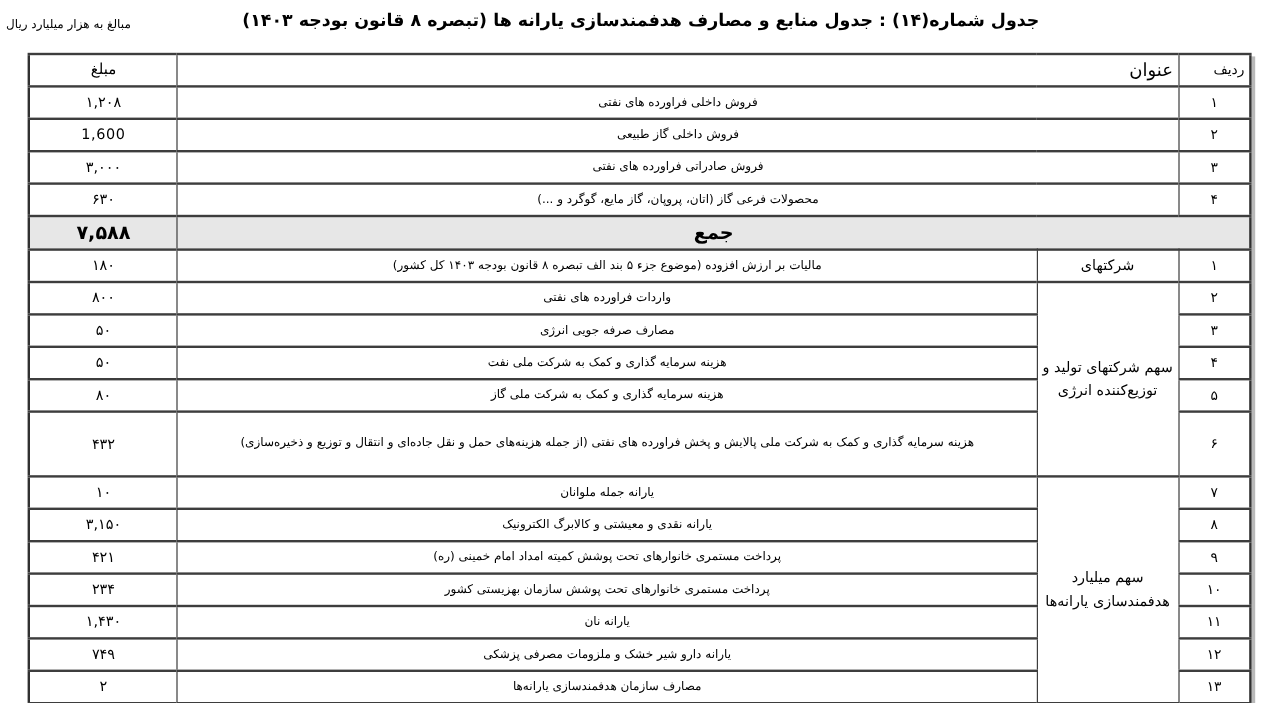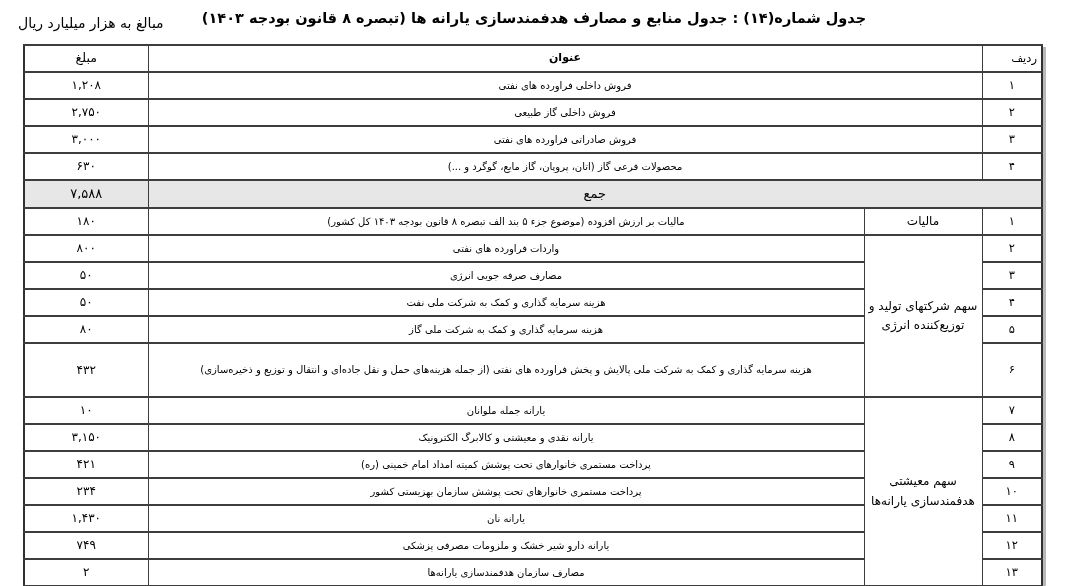--- a/index.html
+++ b/index.html
@@ -1,21 +1,21 @@
 <!DOCTYPE html>
 <html lang="fa" dir="rtl"><head>
 <meta charset="utf-8">
 <style>
   html,body{margin:0;padding:0;}
   body{
     width:1068px;height:586px;background:#ffffff;position:relative;
     font-family:"DejaVu Sans", sans-serif;color:#000;direction:rtl;overflow:hidden;
   }
   .units-note{
-    position:absolute;top:15px;left:18px;font-size:14px;direction:rtl;color:#000;
+    position:absolute;top:15px;left:5px;font-size:10px;direction:rtl;color:#000;
   }
   .page-title{
     position:absolute;top:10px;right:0;left:0;text-align:center;
     font-weight:bold;font-size:14.5px;
   }
   table.budget{
     position:absolute;top:44px;right:25px;width:1018px;
     border-collapse:collapse;table-layout:fixed;
     border:2px solid #303030;
     box-shadow:3px 3px 0 0 #b9b9b9;
@@ -25,28 +25,28 @@
   col.c-cat{width:118px;}
   col.c-subj{width:716px;}
   col.c-amount{width:124px;}
   td,th{
     border:1px solid #3d3d3d;
     border-top-width:2px;border-bottom-width:2px;
     text-align:center;vertical-align:middle;
     padding:2px 4px;height:21px;
     font-size:10px;font-weight:normal;line-height:1.35;
   }
-  th.h-subject{font-weight:bold;font-size:11px;}
+  th.h-subject{font-weight:normal;font-size:15px;text-align:right;}
   th.h-radif{font-size:11.5px;padding-left:29px;}
   th.h-amount{font-size:12.5px;}
   td.radif{font-size:11.5px;}
   td.amount{font-size:12px;letter-spacing:0.5px;}
   td.category{font-size:12px;line-height:1.6;}
   tr.total-row td{
-    background:#e7e7e7;font-weight:normal;font-size:13px;height:22px;
+    background:#e7e7e7;font-weight:bold;font-size:16px;height:22px;
   }
   td.tall{height:48px;}
 </style>
 </head>
 <body>
 
 <div class="units-note">مبالغ به هزار میلیارد ریال</div>
 <div class="page-title">جدول شماره(۱۴) : جدول منابع و مصارف هدفمندسازی یارانه ها (تبصره ۸ قانون بودجه ۱۴۰۳)</div>
 
 <table class="budget">
@@ -65,40 +65,40 @@
   </tr>
 
   <tr>
     <td class="radif">۱</td>
     <td class="subject" colspan="2">فروش داخلی فراورده های نفتی</td>
     <td class="amount">۱,۲۰۸</td>
   </tr>
   <tr>
     <td class="radif">۲</td>
     <td class="subject" colspan="2">فروش داخلی گاز طبیعی</td>
-    <td class="amount">۲,۷۵۰</td>
+    <td class="amount">1,600</td>
   </tr>
   <tr>
     <td class="radif">۳</td>
     <td class="subject" colspan="2">فروش صادراتی فراورده های نفتی</td>
     <td class="amount">۳,۰۰۰</td>
   </tr>
   <tr>
     <td class="radif">۴</td>
     <td class="subject" colspan="2">محصولات فرعی گاز (اتان، پروپان، گاز مایع، گوگرد و ...)</td>
     <td class="amount">۶۳۰</td>
   </tr>
   <tr class="total-row">
     <td colspan="3">جمع</td>
     <td class="amount">۷,۵۸۸</td>
   </tr>
 
   <tr>
     <td class="radif">۱</td>
-    <td class="category">مالیات</td>
+    <td class="category">شرکتهای</td>
     <td class="subject">مالیات بر ارزش افزوده (موضوع جزء ۵ بند الف تبصره ۸ قانون بودجه ۱۴۰۳ کل کشور)</td>
     <td class="amount">۱۸۰</td>
   </tr>
   <tr>
     <td class="radif">۲</td>
     <td class="category" rowspan="5">سهم شرکتهای تولید و توزیع‌کننده انرژی</td>
     <td class="subject">واردات فراورده های نفتی</td>
     <td class="amount">۸۰۰</td>
   </tr>
   <tr>
@@ -116,21 +116,21 @@
     <td class="subject">هزینه سرمایه گذاری و کمک به شرکت ملی گاز</td>
     <td class="amount">۸۰</td>
   </tr>
   <tr>
     <td class="radif tall">۶</td>
     <td class="subject tall">هزینه سرمایه گذاری و کمک به شرکت ملی پالایش و پخش فراورده های نفتی (از جمله هزینه‌های حمل و نقل جاده‌ای و انتقال و توزیع و ذخیره‌سازی)</td>
     <td class="amount tall">۴۳۲</td>
   </tr>
   <tr>
     <td class="radif">۷</td>
-    <td class="category" rowspan="7">سهم معیشتی هدفمندسازی یارانه‌ها</td>
+    <td class="category" rowspan="7">سهم میلیارد هدفمندسازی یارانه‌ها</td>
     <td class="subject">یارانه جمله ملوانان</td>
     <td class="amount">۱۰</td>
   </tr>
   <tr>
     <td class="radif">۸</td>
     <td class="subject">یارانه نقدی و معیشتی و کالابرگ الکترونیک</td>
     <td class="amount">۳,۱۵۰</td>
   </tr>
   <tr>
     <td class="radif">۹</td>

